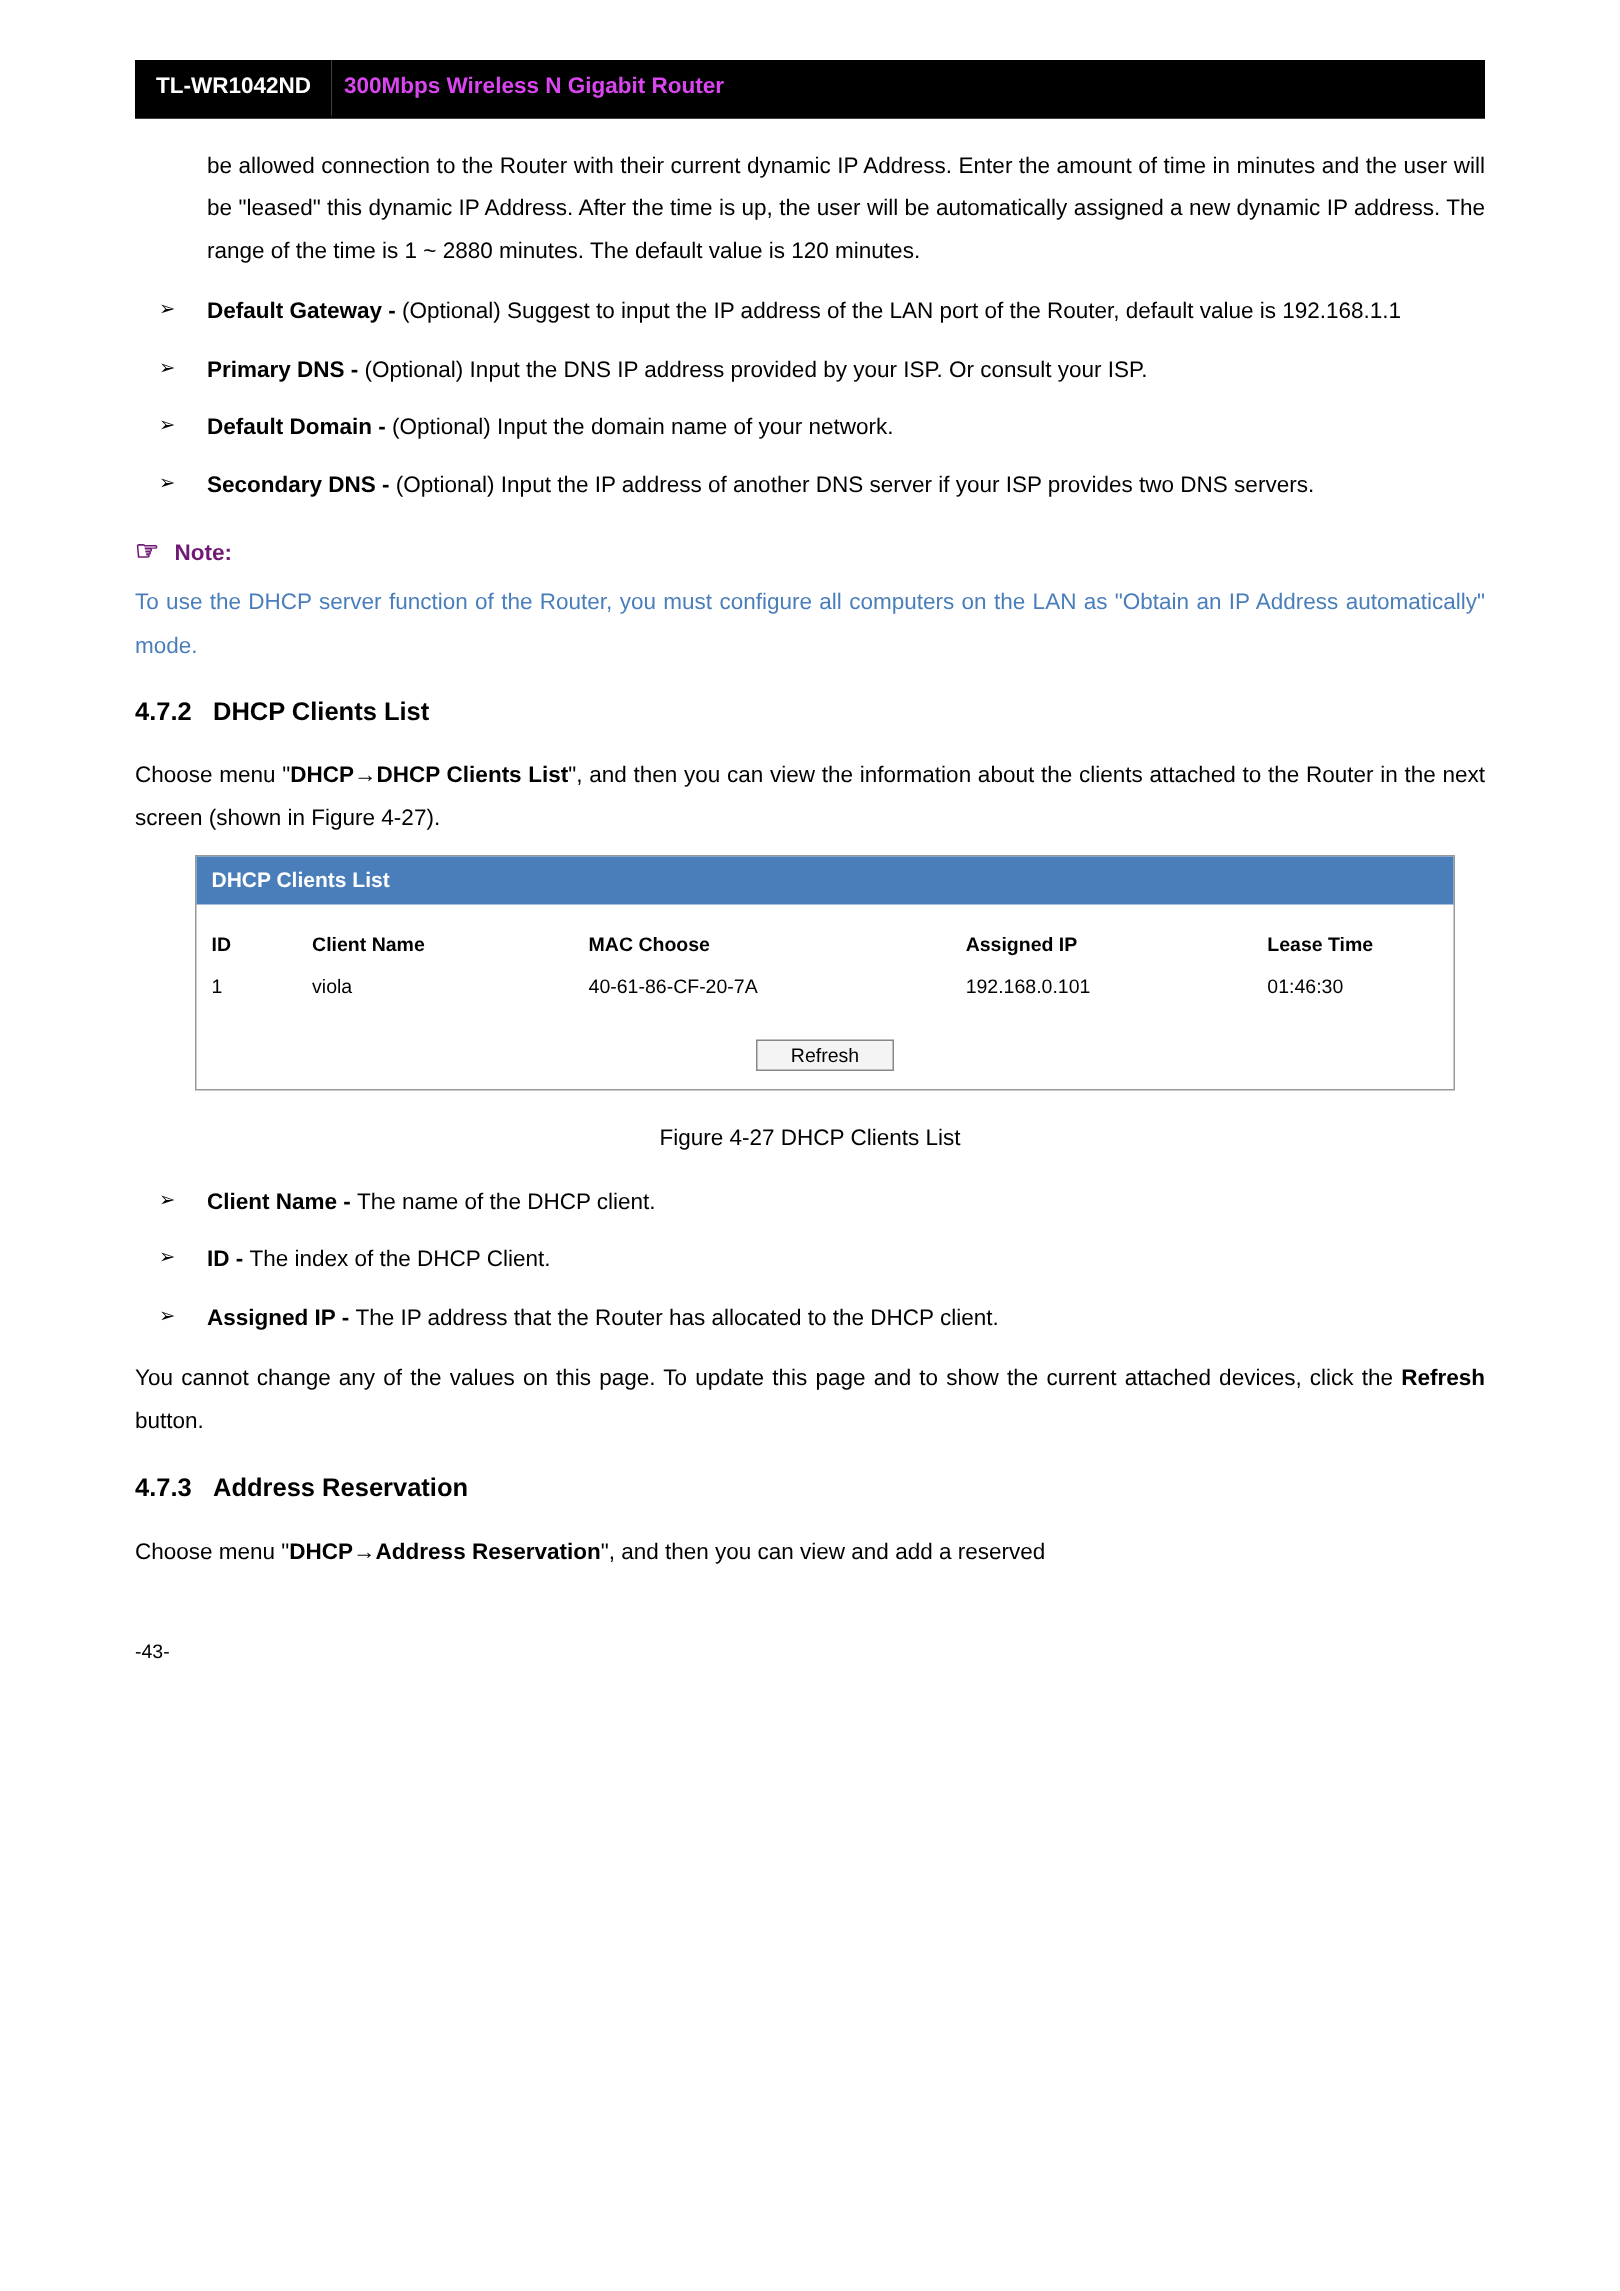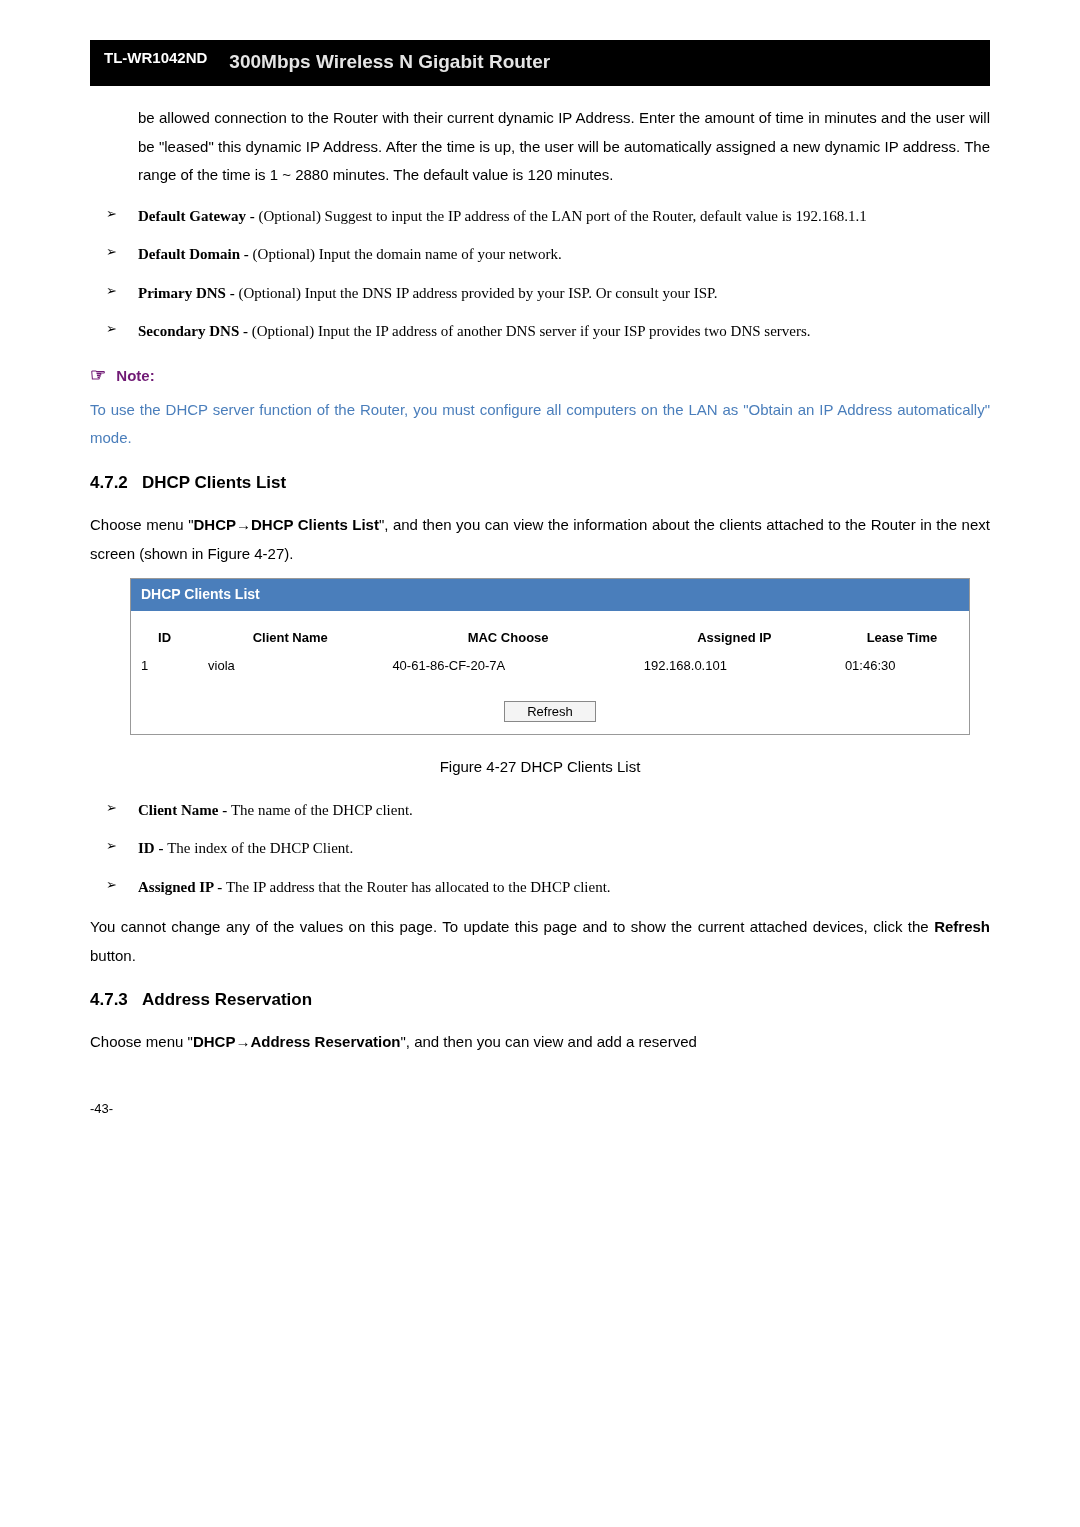--- a/index.html
+++ b/index.html
@@ -19,42 +19,41 @@
   .header-model {
     background: #000;
     color: #fff;
     font-weight: bold;
     padding: 4px 14px;
     font-size: 15px;
     border-bottom: 2px solid #000;
   }
   .header-desc {
     background: #000;
-    color: #e5e5e5;
+    color: #d946ef;
     font-weight: bold;
     padding: 4px 14px 4px 8px;
-    font-size: 19px;
+    font-size: 15px;
     flex: 1;
     border-bottom: 2px solid #000;
   }
   .para {
     text-align: justify;
     margin-left: 48px;
     margin-bottom: 12px;
   }
   .bullet-list {
     list-style: none;
     margin-bottom: 12px;
   }
   .bullet-list > li {
     position: relative;
     padding-left: 48px;
     text-align: justify;
     margin-bottom: 10px;
-    font-family: Liberation Serif, serif;
   }
   .bullet-list > li::before {
     content: "➢";
     position: absolute;
     left: 16px;
     top: 0;
     color: #000;
     font-size: 13px;
   }
   .note-header {
@@ -91,21 +90,21 @@
     font-weight: bold;
     padding: 6px 10px;
     font-size: 14px;
   }
   .dhcp-table {
     width: 100%;
     border-collapse: collapse;
     margin-top: 12px;
   }
   .dhcp-table th {
-    text-align: center;
+    text-align: left;
     font-weight: bold;
     padding: 6px 10px;
     font-size: 13px;
   }
   .dhcp-table td {
     padding: 4px 10px;
     font-size: 13px;
   }
   .dhcp-refresh-row {
     text-align: center;
@@ -136,22 +135,22 @@
 
 <div class="header-bar">
   <div class="header-model">TL-WR1042ND</div>
   <div class="header-desc">300Mbps Wireless N Gigabit Router</div>
 </div>
 
 <p class="para">be allowed connection to the Router with their current dynamic IP Address. Enter the amount of time in minutes and the user will be "leased" this dynamic IP Address. After the time is up, the user will be automatically assigned a new dynamic IP address. The range of the time is 1 ~ 2880 minutes. The default value is 120 minutes.</p>
 
 <ul class="bullet-list">
   <li><b>Default Gateway - </b><span>(Optional) Suggest to input the IP address of the LAN port of the Router, default value is 192.168.1.1</span></li>
+  <li><b>Primary DNS - </b><span>(Optional) Input the DNS IP address provided by your ISP. Or consult your ISP.</span></li>
   <li><b>Default Domain - </b><span>(Optional) Input the domain name of your network.</span></li>
-  <li><b>Primary DNS - </b><span>(Optional) Input the DNS IP address provided by your ISP. Or consult your ISP.</span></li>
   <li><b>Secondary DNS - </b><span>(Optional) Input the IP address of another DNS server if your ISP provides two DNS servers.</span></li>
 </ul>
 
 <div class="note-header">
   <span class="note-icon">☞</span>
   <span>Note:</span>
 </div>
 <p class="note-text">To use the DHCP server function of the Router, you must configure all computers on the LAN as "Obtain an IP Address automatically" mode.</p>
 
 <div class="section-h">

